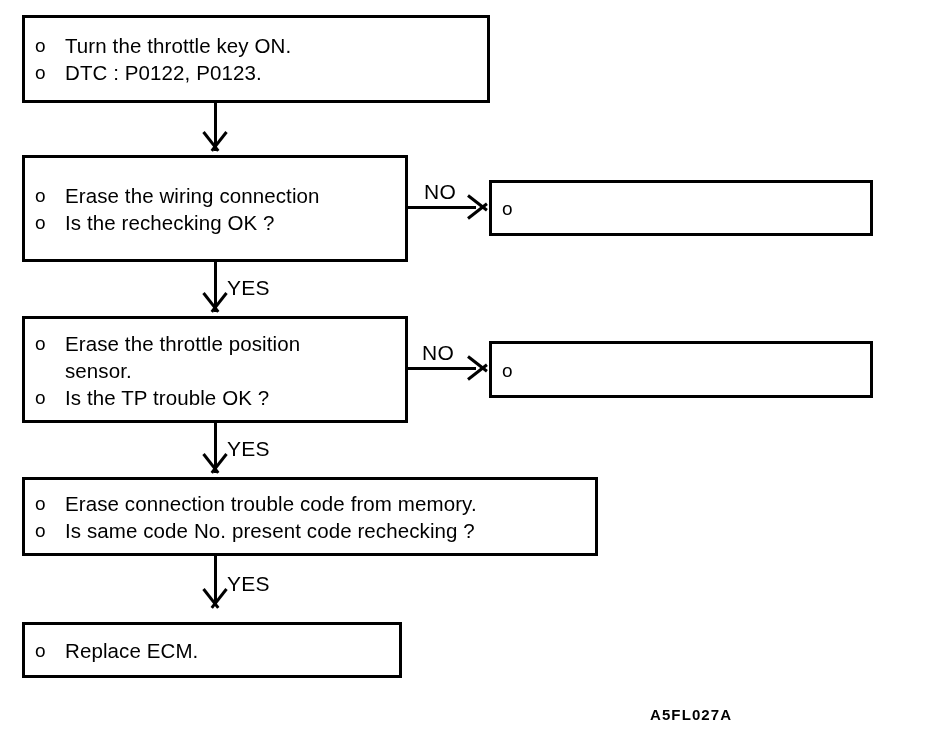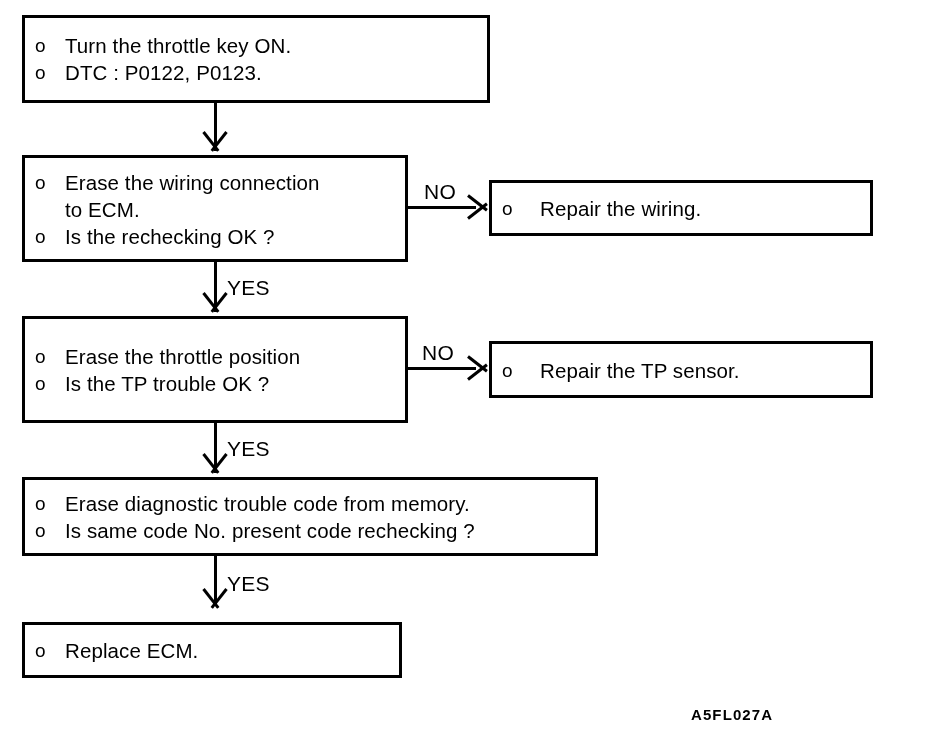--- a/index.html
+++ b/index.html
@@ -151,82 +151,80 @@
 
   <div class="conn-v" style="left:214px; top:103px; height:48px;"></div>
   <div class="arrow-down" style="left:198px; top:133px;"></div>
 
   <div class="fc-box" style="left:22px; top:155px; width:386px; height:107px;">
     <div class="fc-lines">
       <div class="fc-line">
         <span class="fc-bullet">o</span>
         <span class="fc-text">Erase the wiring connection</span>
       </div>
-      <div class="fc-line fc-cont">
-        <span class="fc-text">to ECM.</span>
-      </div>
       <div class="fc-line">
         <span class="fc-bullet">o</span>
         <span class="fc-text">Is the rechecking OK ?</span>
       </div>
     </div>
   </div>
 
   <div class="conn-h" style="left:408px; top:206px; width:68px;"></div>
   <div class="arrow-right" style="left:469px; top:190px;"></div>
   <div class="branch-label" style="left:424px; top:180px;">NO</div>
 
   <div class="fc-box" style="left:489px; top:180px; width:384px; height:56px;">
     <div class="fc-lines">
       <div class="fc-line">
         <span class="fc-bullet wide">o</span>
-        <span class="fc-text">Repair the wiring.</span>
       </div>
     </div>
   </div>
 
   <div class="conn-v" style="left:214px; top:262px; height:50px;"></div>
   <div class="arrow-down" style="left:198px; top:294px;"></div>
   <div class="branch-label" style="left:227px; top:276px;">YES</div>
 
   <div class="fc-box" style="left:22px; top:316px; width:386px; height:107px;">
     <div class="fc-lines">
       <div class="fc-line">
         <span class="fc-bullet">o</span>
         <span class="fc-text">Erase the throttle position</span>
       </div>
+      <div class="fc-line fc-cont">
+        <span class="fc-text">sensor.</span>
+      </div>
       <div class="fc-line">
         <span class="fc-bullet">o</span>
         <span class="fc-text">Is the TP trouble OK ?</span>
       </div>
     </div>
   </div>
 
   <div class="conn-h" style="left:408px; top:367px; width:68px;"></div>
   <div class="arrow-right" style="left:469px; top:351px;"></div>
   <div class="branch-label" style="left:422px; top:341px;">NO</div>
 
   <div class="fc-box" style="left:489px; top:341px; width:384px; height:57px;">
     <div class="fc-lines">
       <div class="fc-line">
         <span class="fc-bullet wide">o</span>
-        <span class="fc-text">Repair the TP sensor.</span>
       </div>
     </div>
   </div>
 
   <div class="conn-v" style="left:214px; top:423px; height:50px;"></div>
   <div class="arrow-down" style="left:198px; top:455px;"></div>
   <div class="branch-label" style="left:227px; top:437px;">YES</div>
 
   <div class="fc-box" style="left:22px; top:477px; width:576px; height:79px;">
     <div class="fc-lines">
       <div class="fc-line">
         <span class="fc-bullet">o</span>
-        <span class="fc-text">Erase diagnostic trouble code from memory.</span>
+        <span class="fc-text">Erase connection trouble code from memory.</span>
       </div>
       <div class="fc-line">
         <span class="fc-bullet">o</span>
         <span class="fc-text">Is same code No. present code rechecking ?</span>
       </div>
     </div>
   </div>
 
   <div class="conn-v" style="left:214px; top:556px; height:50px;"></div>
   <div class="arrow-down" style="left:198px; top:590px;"></div>
@@ -234,15 +232,15 @@
 
   <div class="fc-box" style="left:22px; top:622px; width:380px; height:56px;">
     <div class="fc-lines">
       <div class="fc-line">
         <span class="fc-bullet">o</span>
         <span class="fc-text">Replace ECM.</span>
       </div>
     </div>
   </div>
 
-  <div class="fig-code" style="left:691px; top:706px;">A5FL027A</div>
+  <div class="fig-code" style="left:650px; top:706px;">A5FL027A</div>
 
 </div>
 
 </body></html>

